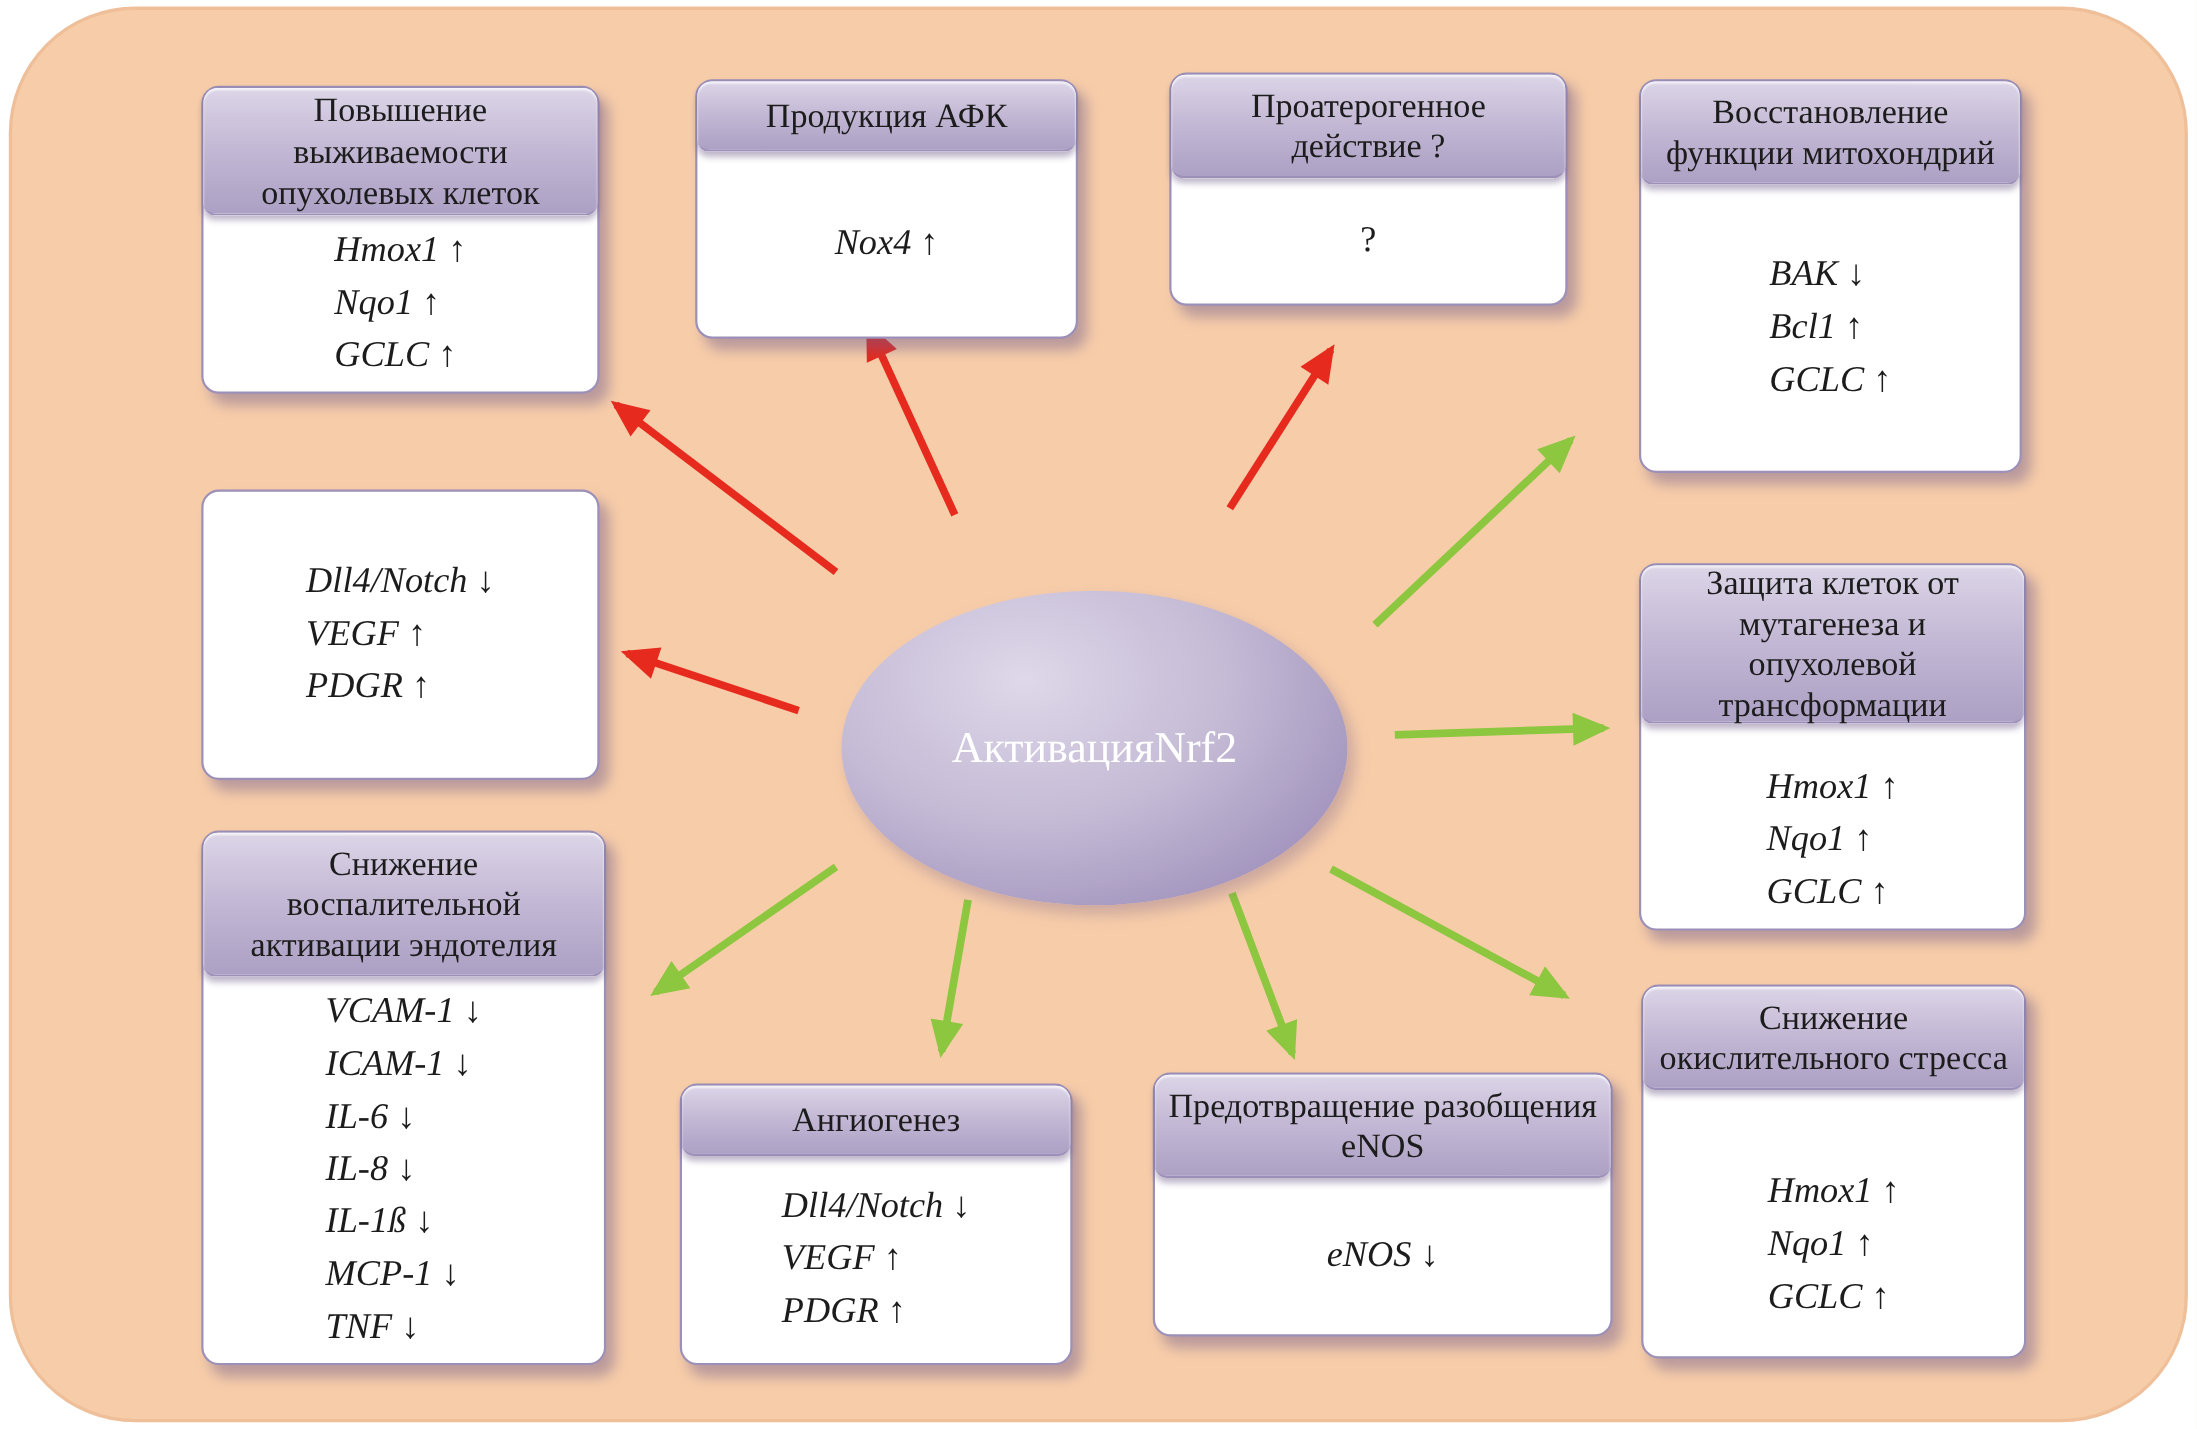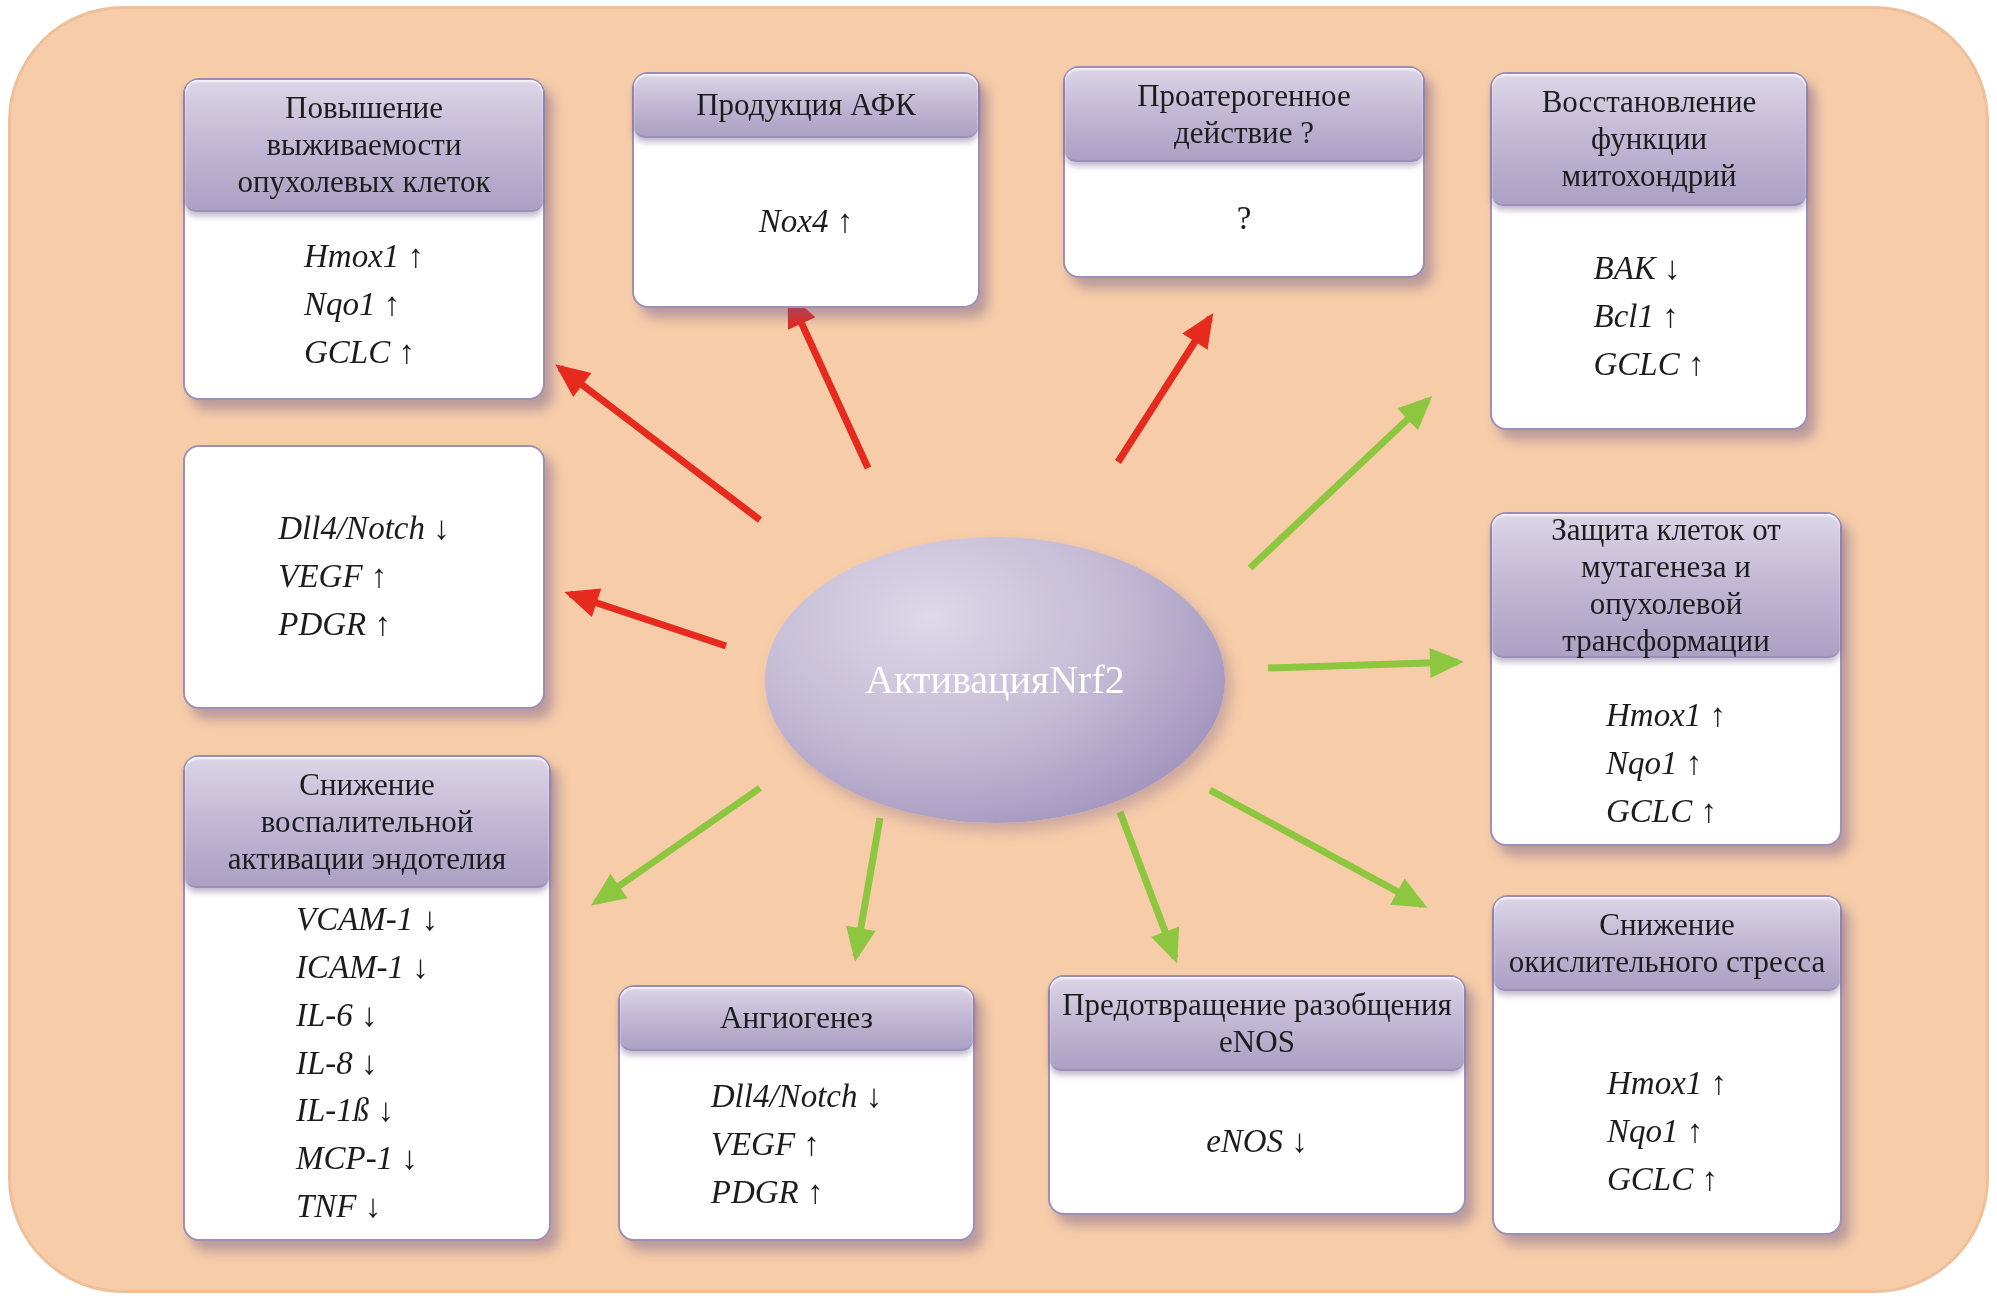--- a/index.html
+++ b/index.html
@@ -113,21 +113,21 @@
     <line x1="726" y1="646" x2="570" y2="594" stroke-width="7" marker-end="url(#head-red)" stroke="#E62A1E"></line>
 
     <line x1="1250" y1="568" x2="1428" y2="400" stroke-width="7" marker-end="url(#head-green)" stroke="#8DC63F"></line>
     <line x1="1268" y1="668" x2="1458" y2="662" stroke-width="7" marker-end="url(#head-green)" stroke="#8DC63F"></line>
     <line x1="1210" y1="790" x2="1422" y2="905" stroke-width="7" marker-end="url(#head-green)" stroke="#8DC63F"></line>
     <line x1="1120" y1="812" x2="1175" y2="958" stroke-width="7" marker-end="url(#head-green)" stroke="#8DC63F"></line>
     <line x1="880" y1="818" x2="856" y2="956" stroke-width="7" marker-end="url(#head-green)" stroke="#8DC63F"></line>
     <line x1="760" y1="788" x2="596" y2="902" stroke-width="7" marker-end="url(#head-green)" stroke="#8DC63F"></line>
   </svg>
 
-  <div class="box" style="left:183px; top:78px; width:362px; height:322px;">
+  <div class="box" style="left:183px; top:78px; width:362px; height:280px;">
     <div class="box-header">Повышение выживаемости опухолевых клеток</div>
     <div class="box-body">
       <div class="items">
         <div class="item">Hmox1 ↑</div>
         <div class="item">Nqo1 ↑</div>
         <div class="item">GCLC ↑</div>
       </div>
     </div>
   </div>
 
@@ -142,21 +142,21 @@
 
   <div class="box" style="left:1063px; top:66px; width:362px; height:212px;">
     <div class="box-header">Проатерогенное действие ?</div>
     <div class="box-body">
       <div class="items centered">
         <div class="item plain">?</div>
       </div>
     </div>
   </div>
 
-  <div class="box" style="left:1490px; top:72px; width:318px; height:358px;">
+  <div class="box" style="left:1490px; top:72px; width:348px; height:358px;">
     <div class="box-header">Восстановление функции митохондрий</div>
     <div class="box-body">
       <div class="items">
         <div class="item">BAK ↓</div>
         <div class="item">Bcl1 ↑</div>
         <div class="item">GCLC ↑</div>
       </div>
     </div>
   </div>
 

